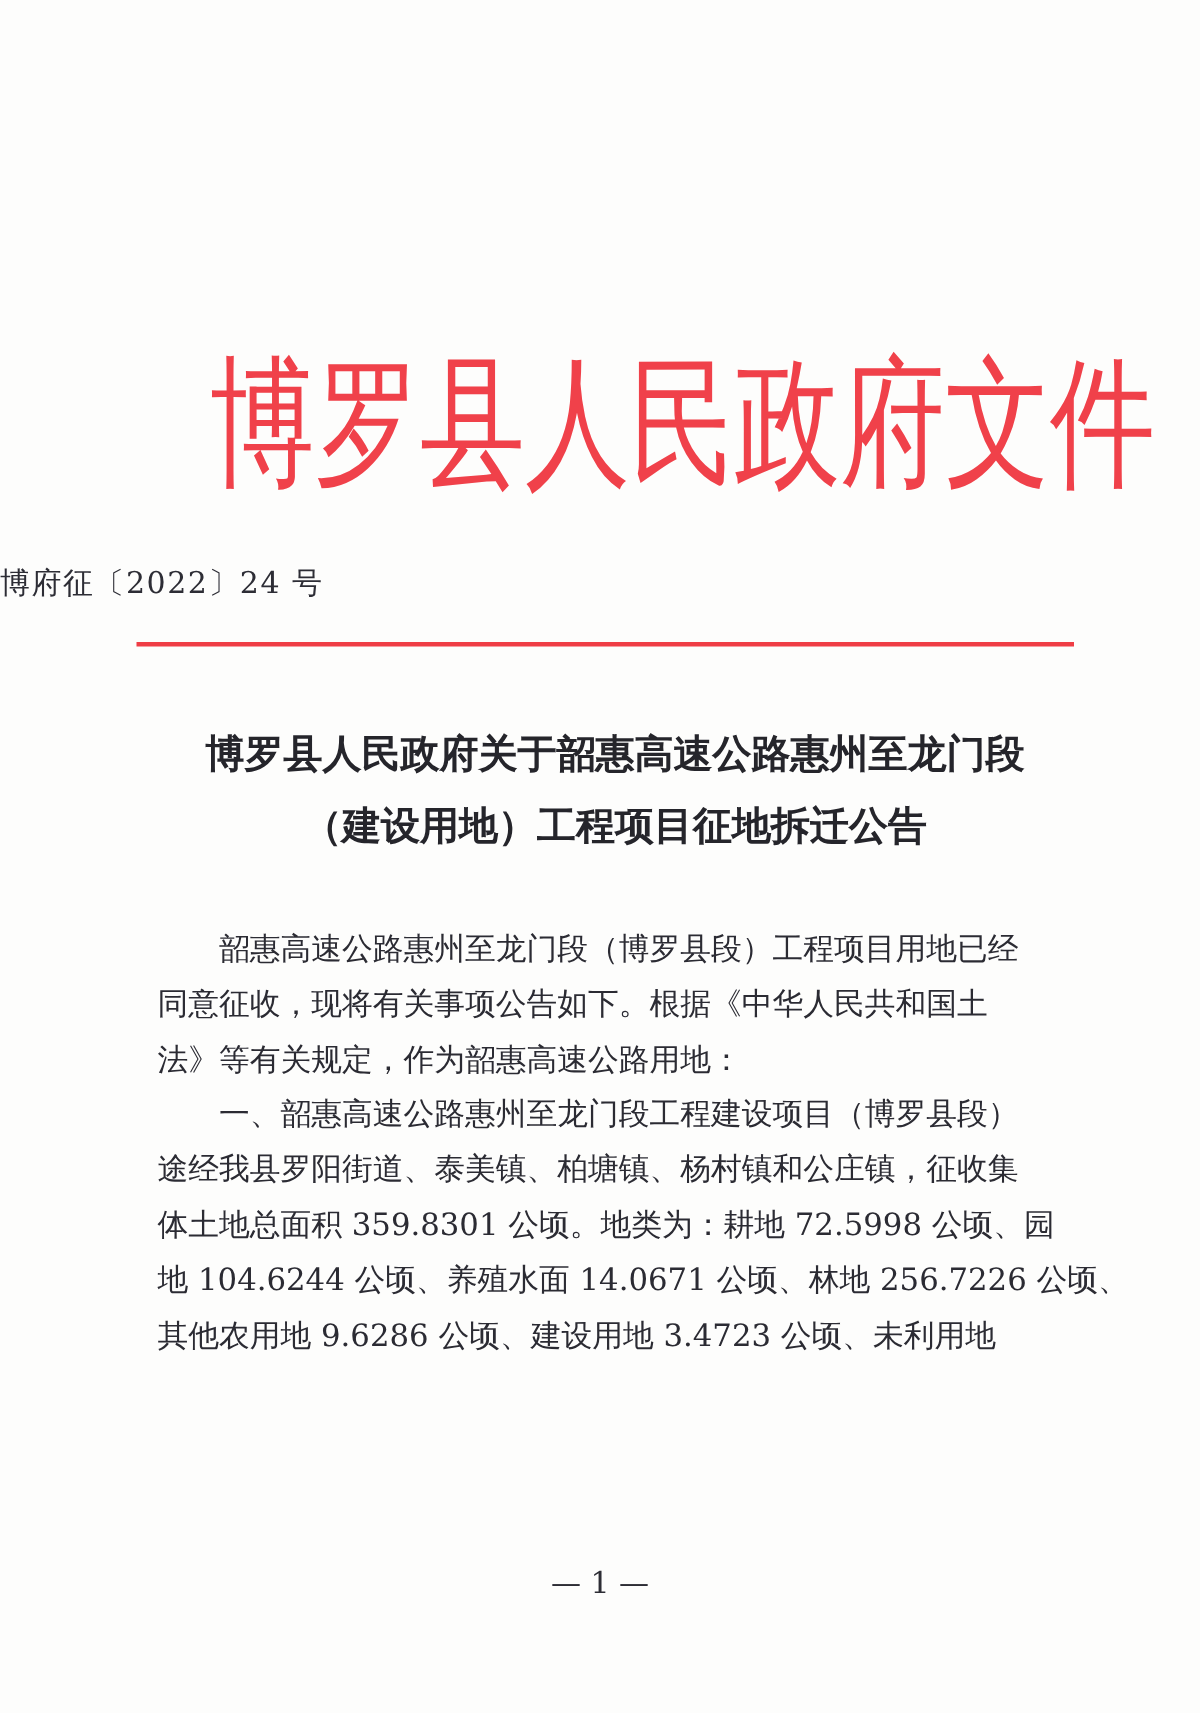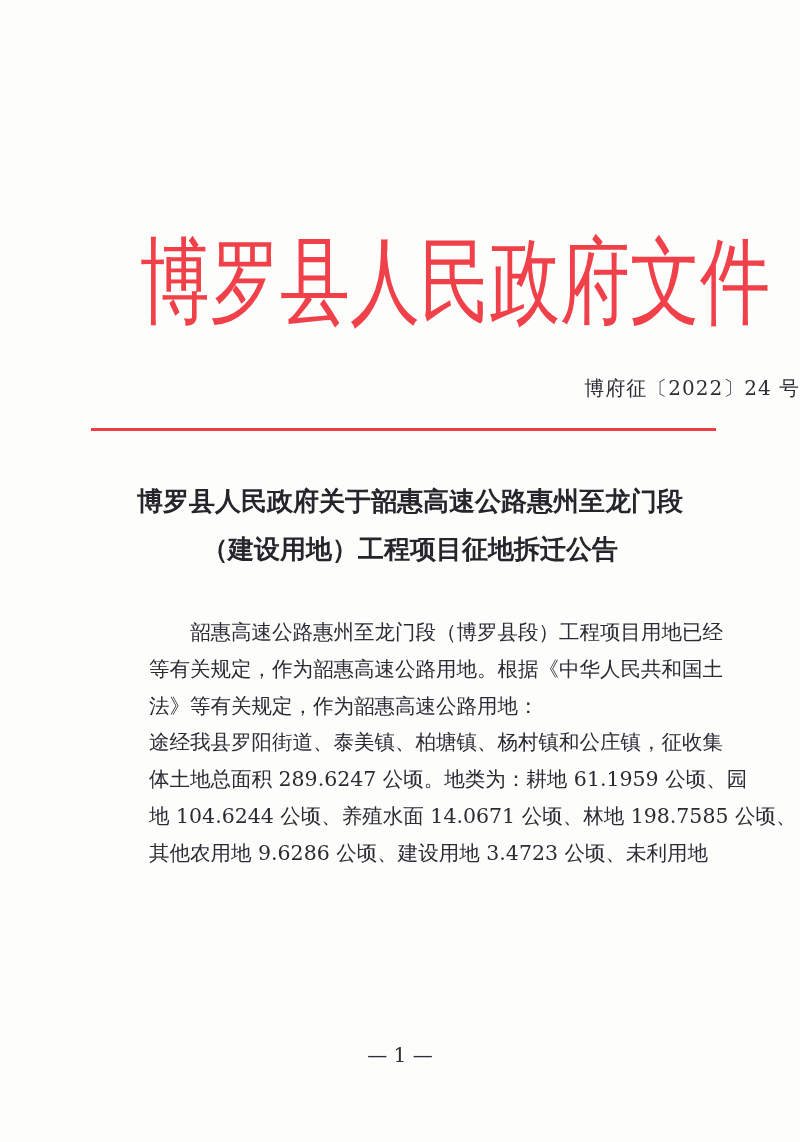--- a/index.html
+++ b/index.html
@@ -33,41 +33,41 @@
       color: #f0414a;
       transform: scaleY(1.35);
       transform-origin: center;
       font-weight: normal;
     }
     .doc-number {
       position: absolute;
       left: 0;
       width: 800px;
       top: 370px;
-      text-align: right;
+      text-align: left;
       font-size: 20px;
       letter-spacing: 1px;
       color: #2d2d35;
       line-height: 36px;
     }
     .red-rule {
       position: absolute;
       left: 91px;
       top: 428px;
       width: 625px;
       height: 3px;
       background: #ef3d45;
     }
     .title {
       position: absolute;
       left: 90px;
       width: 640px;
       top: 478px;
       text-align: center;
-      font-family: Liberation Serif, serif;
+      font-family: Liberation Sans, sans-serif;
       font-weight: bold;
       font-size: 26px;
       line-height: 48px;
       color: #25252b;
     }
     .title div {
       white-space: nowrap;
     }
     .body-text {
       position: absolute;
@@ -76,21 +76,20 @@
       top: 614px;
       font-size: 20.5px;
       line-height: 36.8px;
       color: #2b2b33;
     }
     .body-text .line {
       white-space: nowrap;
       display: flex;
       justify-content: space-between;
       height: 36.8px;
-      margin-left: 44px;
     }
     .body-text .line.indent {
       padding-left: 41px;
     }
     .body-text .line.last {
       justify-content: flex-start;
     }
     .page-number {
       position: absolute;
       left: 0;
@@ -121,21 +120,22 @@
 
 <div class="red-rule"></div>
 
 <div class="title">
   <div>博罗县人民政府关于韶惠高速公路惠州至龙门段</div>
   <div>（建设用地）工程项目征地拆迁公告</div>
 </div>
 
 <div class="body-text">
   <div class="line indent">韶惠高速公路惠州至龙门段（博罗县段）工程项目用地已经</div>
-  <div class="line">等有关规定，作为韶惠高速公路用地。根据《中华人民共和国土</div>
+  <div class="line">同意征收，现将有关事项公告如下。根据《中华人民共和国土</div>
   <div class="line last">法》等有关规定，作为韶惠高速公路用地：</div>
+  <div class="line indent">一、韶惠高速公路惠州至龙门段工程建设项目（博罗县段）</div>
   <div class="line">途经我县罗阳街道、泰美镇、柏塘镇、杨村镇和公庄镇，征收集</div>
-  <div class="line">体土地总面积 289.6247 公顷。地类为：耕地 61.1959 公顷、园</div>
-  <div class="line">地 104.6244 公顷、养殖水面 14.0671 公顷、林地 198.7585 公顷、</div>
+  <div class="line">体土地总面积 359.8301 公顷。地类为：耕地 72.5998 公顷、园</div>
+  <div class="line">地 104.6244 公顷、养殖水面 14.0671 公顷、林地 256.7226 公顷、</div>
   <div class="line">其他农用地 9.6286 公顷、建设用地 3.4723 公顷、未利用地</div>
 </div>
 
 <div class="page-number">— 1 —</div>
 
 </body></html>

